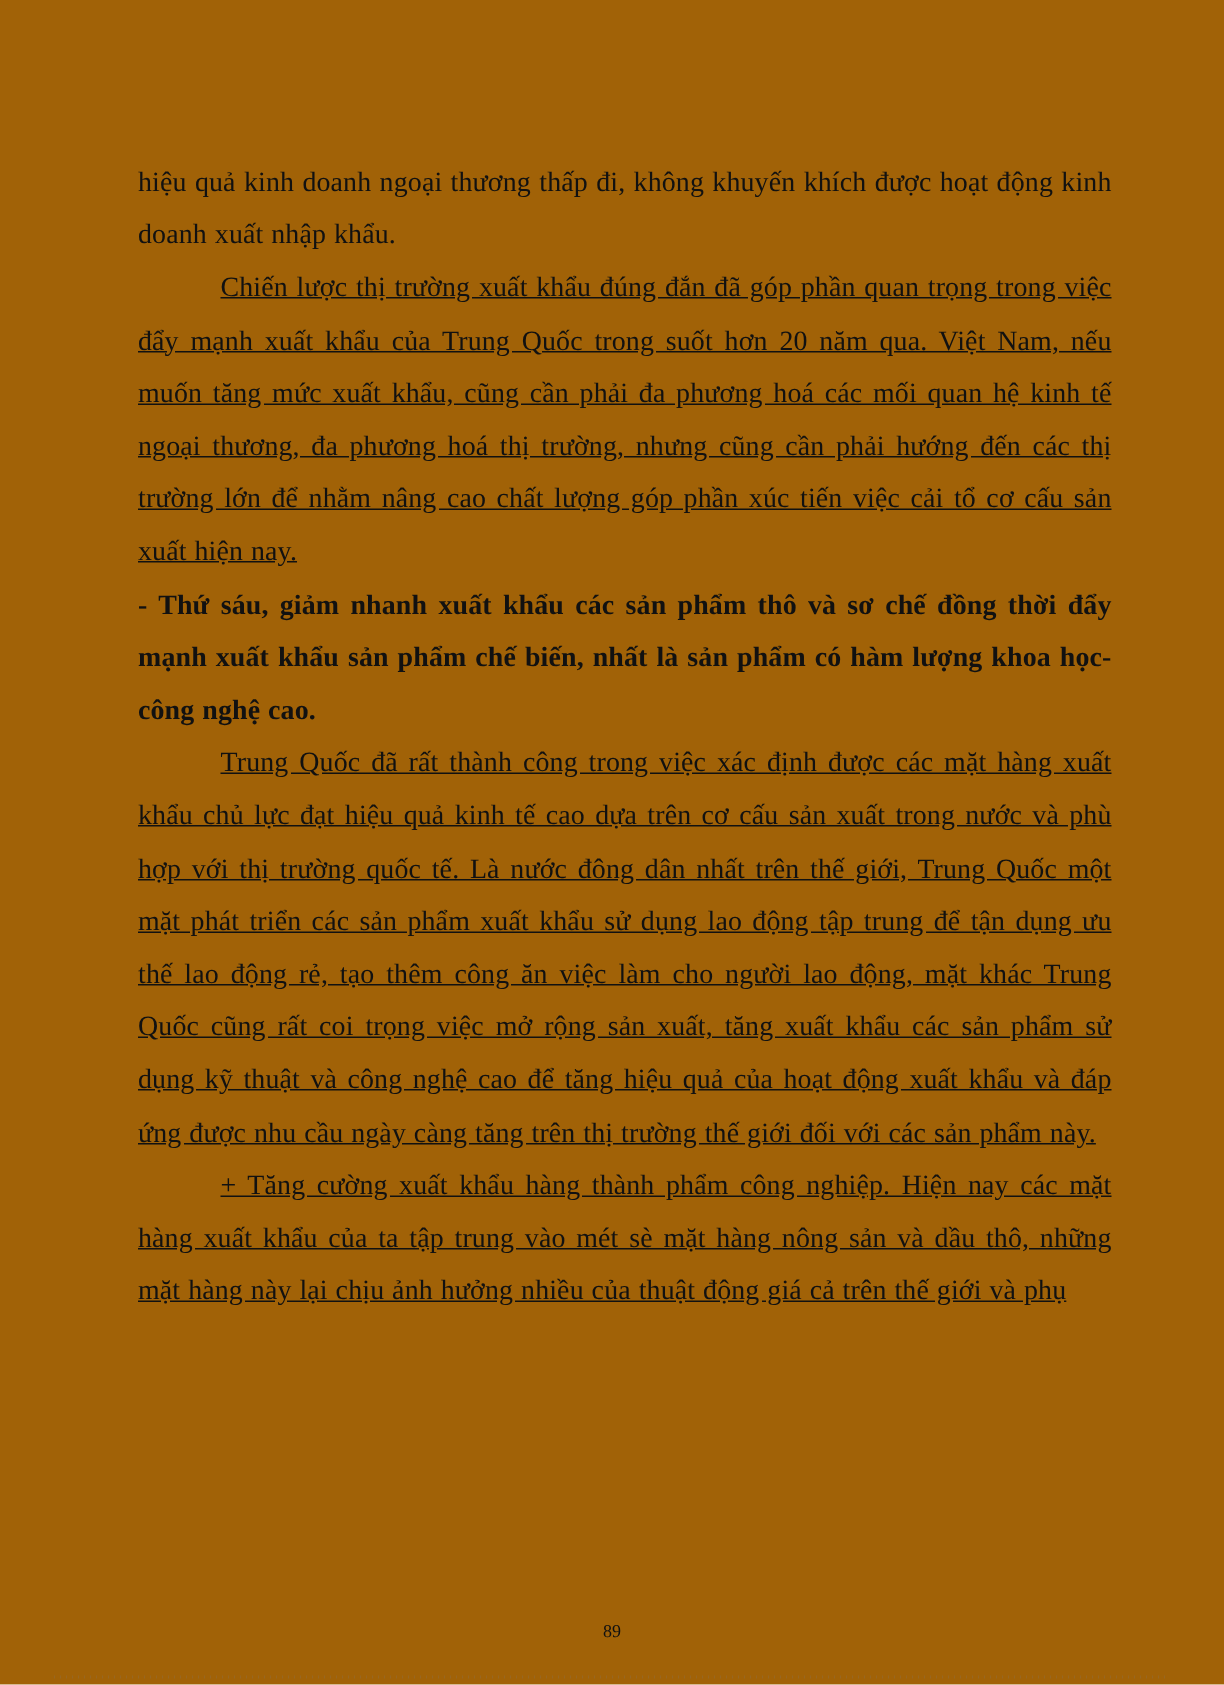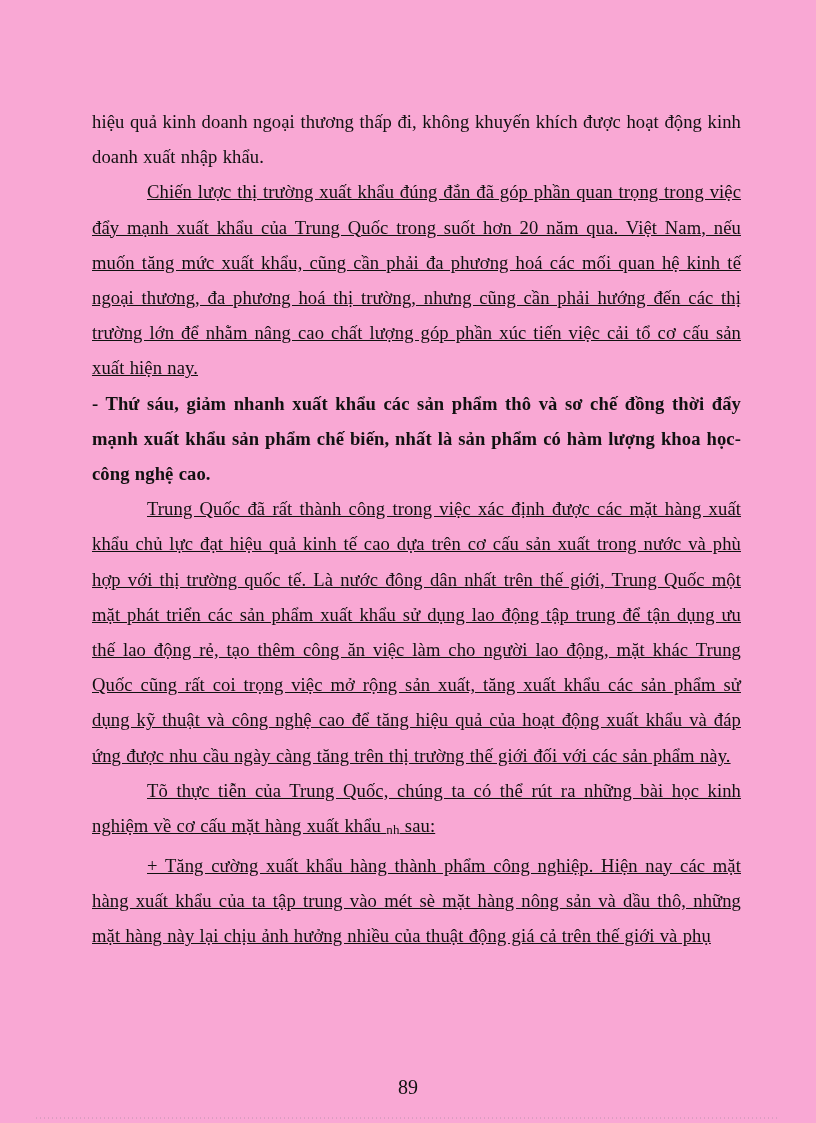--- a/index.html
+++ b/index.html
@@ -14,21 +14,21 @@
     position: relative;
     overflow: hidden;
     font-family: "Liberation Serif", "DejaVu Serif", serif;
     color: #111111;
     -webkit-font-smoothing: antialiased;
   }
 
   #page {
     position: absolute;
     inset: 0;
-    background: #f9a8d4;
+    background: #a16207;
   }
 
   #text-column {
     position: absolute;
     left: 92px;
     top: 104px;
     width: 649px;
   }
 
   p {
@@ -61,21 +61,21 @@
     vertical-align: -0.18em;
     letter-spacing: 0.2px;
   }
 
   #page-number {
     position: absolute;
     left: 0;
     right: 0;
     top: 1077px;
     text-align: center;
-    font-size: 20px;
+    font-size: 12px;
     line-height: 20px;
     font-family: "Liberation Serif", "DejaVu Serif", serif;
     color: #111111;
   }
 
   #scan-line {
     position: absolute;
     left: 36px;
     right: 36px;
     top: 1117px;
@@ -99,21 +99,20 @@
 
     <p class="flow">hiệu quả kinh doanh ngoại thương thấp đi, không khuyến khích được hoạt động kinh doanh xuất nhập khẩu.</p>
 
 
     <p class="indent flow">Chiến lược thị trường xuất khẩu đúng đắn đã góp phần quan trọng trong việc đẩy mạnh xuất khẩu của Trung Quốc trong suốt hơn 20 năm qua. Việt Nam, nếu muốn tăng mức xuất khẩu, cũng cần phải đa phương hoá các mối quan hệ kinh tế ngoại thương, đa phương hoá thị trường, nhưng cũng cần phải hướng đến các thị trường lớn để nhằm nâng cao chất lượng góp phần xúc tiến việc cải tổ cơ cấu sản xuất hiện nay.</p>
 
     <p class="heading flow">- Thứ sáu, giảm nhanh xuất khẩu các sản phẩm thô và sơ chế đồng thời đẩy mạnh xuất khẩu sản phẩm chế biến, nhất là sản phẩm có hàm lượng khoa học- công nghệ cao.</p>
 
     <p class="indent flow">Trung Quốc đã rất thành công trong việc xác định được các mặt hàng xuất khẩu chủ lực đạt hiệu quả kinh tế cao dựa trên cơ cấu sản xuất trong nước và phù hợp với thị trường quốc tế. Là nước đông dân nhất trên thế giới, Trung Quốc một mặt phát triển các sản phẩm xuất khẩu sử dụng lao động tập trung để tận dụng ưu thế lao động rẻ, tạo thêm công ăn việc làm cho người lao động, mặt khác Trung Quốc cũng rất coi trọng việc mở rộng sản xuất, tăng xuất khẩu các sản phẩm sử dụng kỹ thuật và công nghệ cao để tăng hiệu quả của hoạt động xuất khẩu và đáp ứng được nhu cầu ngày càng tăng trên thị trường thế giới đối với các sản phẩm này.</p>
 
-    <p class="indent flow"><span>Tõ thực tiễn của Trung Quốc, chúng ta có thể rút ra những bài học kinh nghiệm về cơ cấu mặt hàng xuất khẩu </span><span class="small-sub">nh</span><span> sau:</span></p>
 
     <p class="indent flow">+ Tăng cường xuất khẩu hàng thành phẩm công nghiệp. Hiện nay các mặt hàng xuất khẩu của ta tập trung vào mét sè mặt hàng nông sản và dầu thô, những mặt hàng này lại chịu ảnh hưởng nhiều của thuật động giá cả trên thế giới và phụ</p>
 
   </div>
 
   <div id="page-number">89</div>
 
   <div id="scan-line"></div>
 
 </div>

